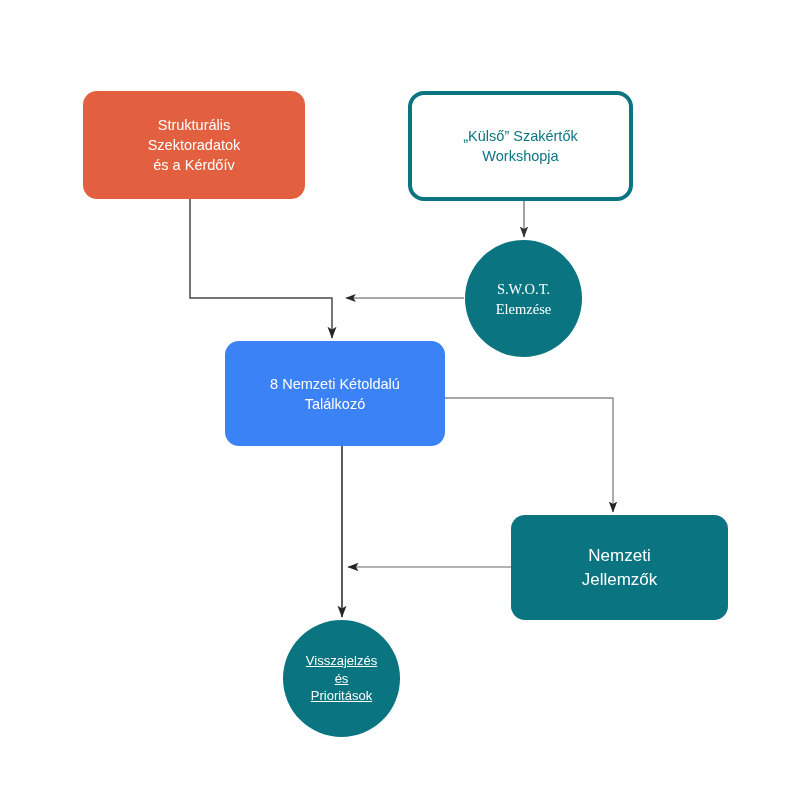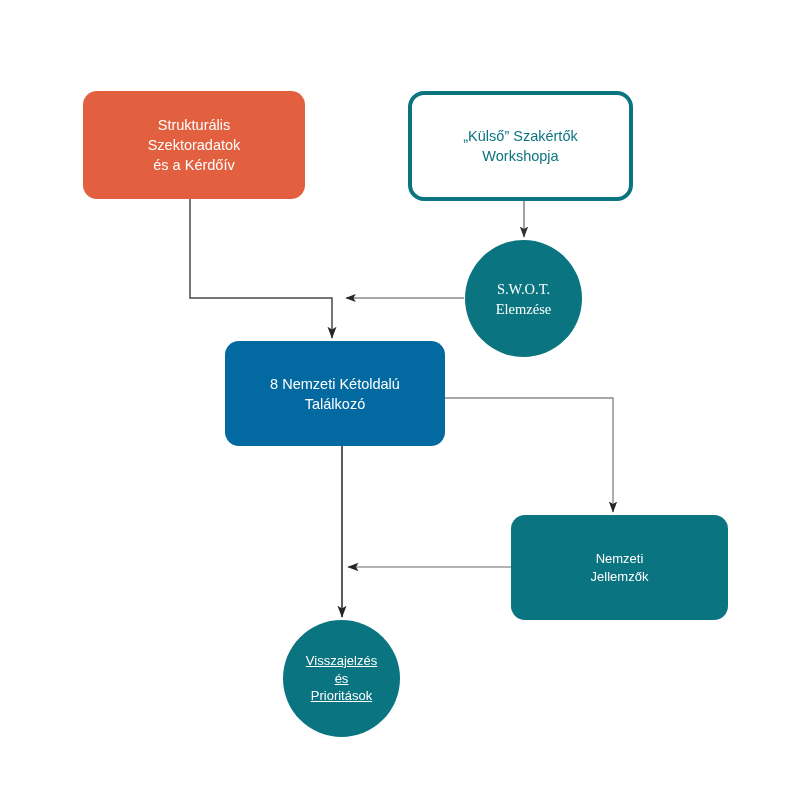--- a/index.html
+++ b/index.html
@@ -64,31 +64,31 @@
   .n-swot {
     left: 465px; top: 212px; width: 117px; height: 117px;
     background: #0a7480;
     border-radius: 50%;
     color: #ffffff;
     font-size: 14.5px;
     font-family: Liberation Serif, serif;
   }
   .n-meetings {
     left: 225px; top: 313px; width: 220px; height: 105px;
-    background: #0369a1;
+    background: #3b82f6;
     border-radius: 14px;
     color: #ffffff;
     font-size: 14.5px;
   }
   .n-features {
     left: 511px; top: 487px; width: 217px; height: 105px;
     background: #0a7480;
     border-radius: 14px;
     color: #ffffff;
-    font-size: 13px;
+    font-size: 17px;
   }
   .n-feedback {
     left: 283px; top: 592px; width: 117px; height: 117px;
     background: #0a7480;
     border-radius: 50%;
     color: #ffffff;
     font-size: 13px;
     text-decoration: underline;
   }
 </style>

